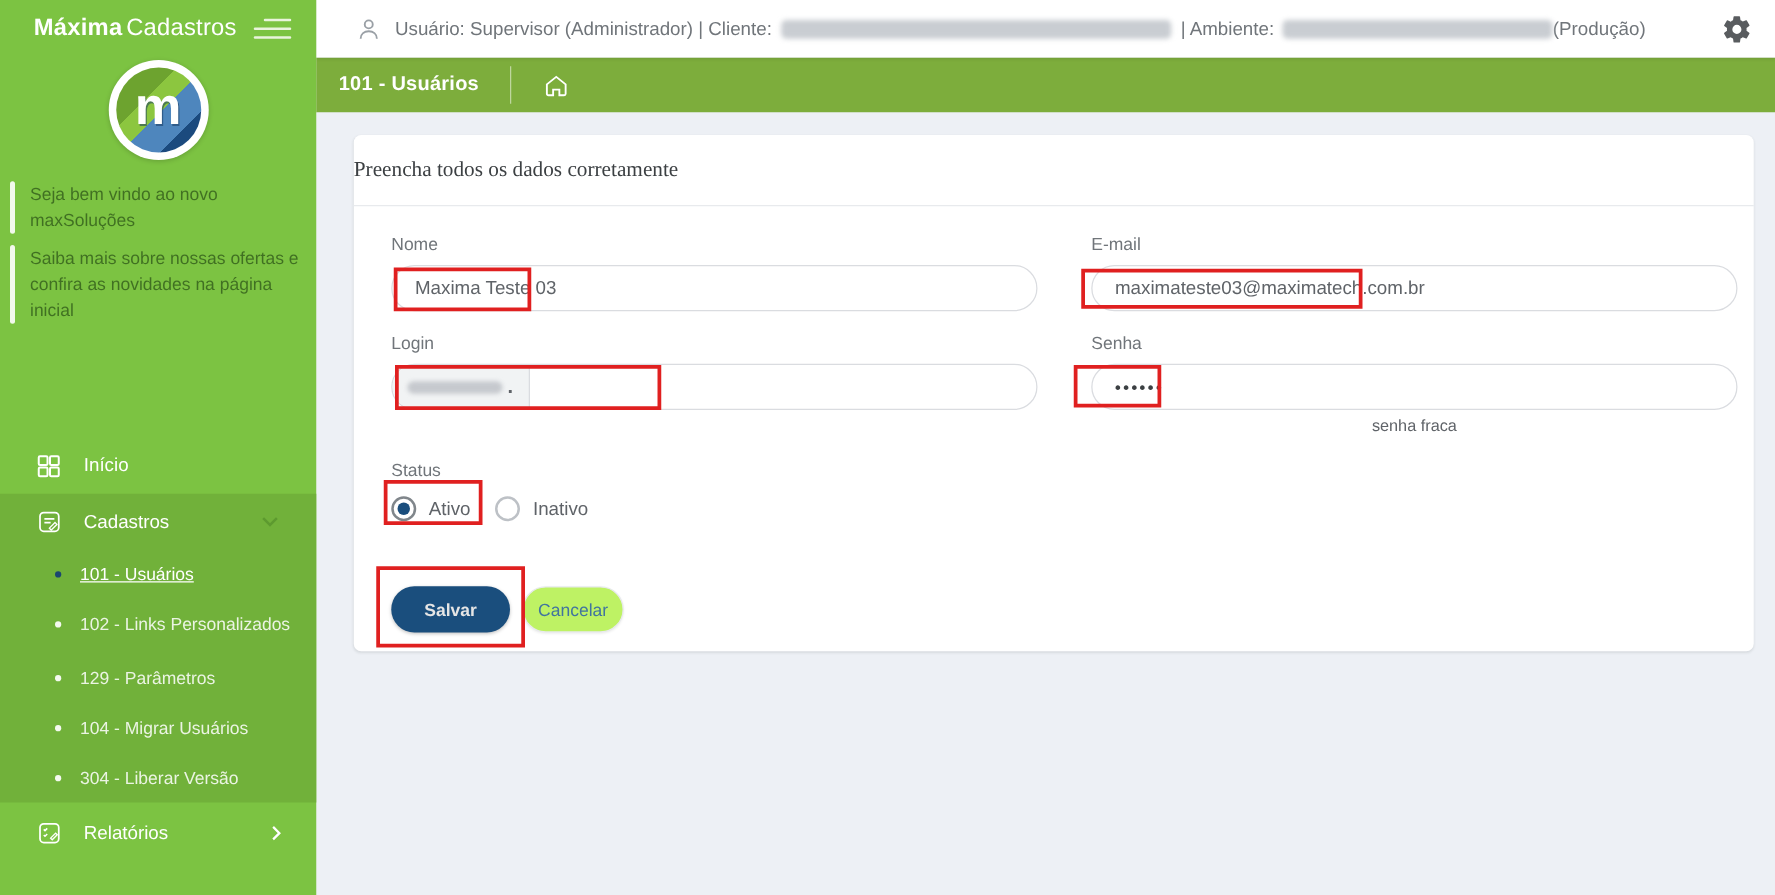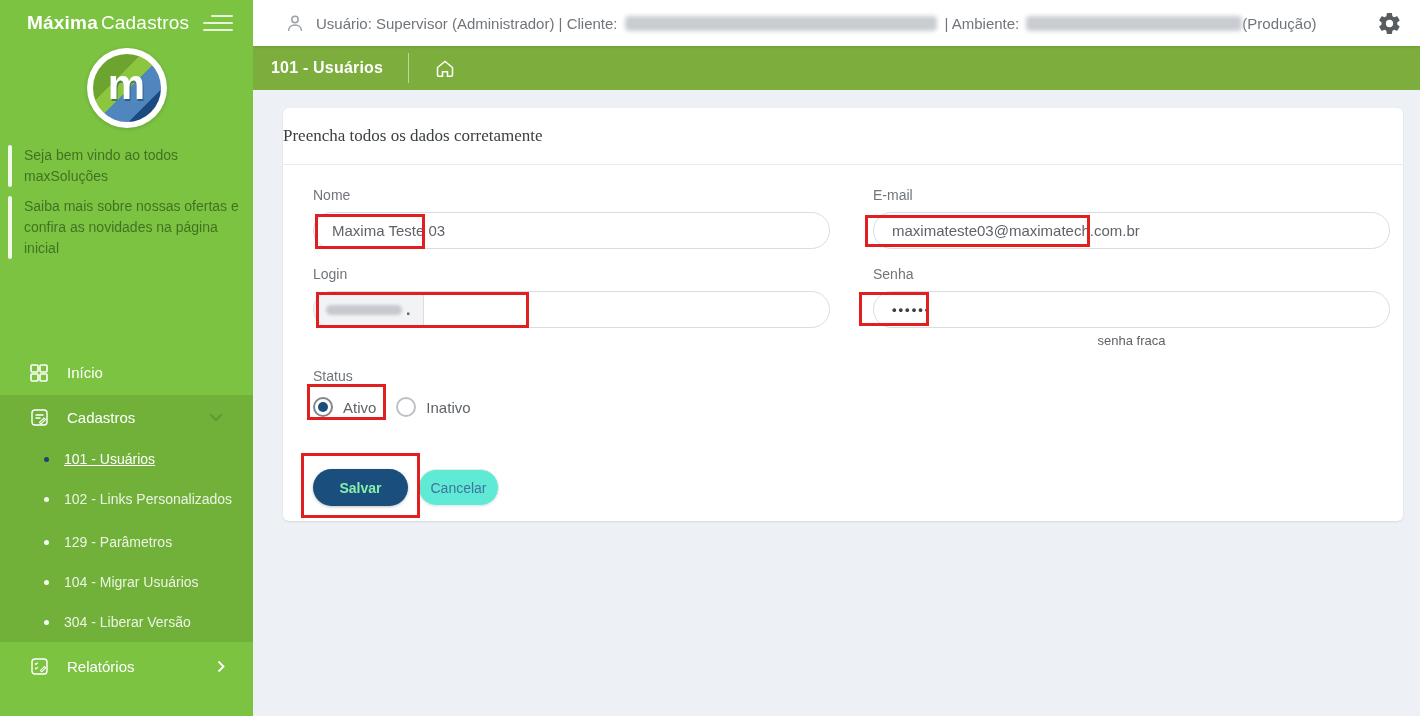--- a/index.html
+++ b/index.html
@@ -120,23 +120,23 @@
     border:2px solid #bdc1c6; display:flex; align-items:center;
     justify-content:center; background:#fff; }
   .radio.checked .radio-circle { border-color:#80868b; }
   .radio.checked .radio-circle::after { content:""; width:10px; height:10px;
     border-radius:50%; background:#1a4e7d; }
   .radio-label { margin-left:10px; font-size:15px; color:#5f6368; }
 
   .buttons-row { margin-top:52px; display:flex; align-items:center; }
   .btn { height:37px; border-radius:18.5px; font-size:14px; cursor:pointer;
     font-family:"Liberation Sans", sans-serif; }
-  .btn-save { width:95px; background:#1a4e7d; color:#86efac; border:none;
+  .btn-save { width:95px; background:#1a4e7d; color:#e5e5e5; border:none;
     font-weight:600; box-shadow:0 1px 3px rgba(0,0,0,.25); }
-  .btn-cancel { width:81px; margin-left:10px; background:#5eead4; color:#41749f;
+  .btn-cancel { width:81px; margin-left:10px; background:#bef264; color:#41749f;
     border:1px solid #e8eaed; box-shadow:0 1px 2px rgba(0,0,0,.08); }
 
   
   .annotation { position:absolute; border:3px solid #e02020; z-index:50;
     pointer-events:none; }
   .ann-nome   { left:315px; top:214px; width:110px; height:35px; }
   .ann-email  { left:865px; top:215px; width:225px; height:32px; }
   .ann-login  { left:316px; top:292px; width:213px; height:36px; }
   .ann-senha  { left:859px; top:292px; width:70px;  height:34px; }
   .ann-ativo  { left:307px; top:384px; width:79px;  height:36px; }
@@ -161,21 +161,21 @@
 
   <div class="avatar">
     <div class="avatar-inner">
       <span>m</span>
     </div>
   </div>
 
 
   <div class="note">
     <div class="note-bar"></div>
-    <div class="note-text">Seja bem vindo ao todos maxSoluções</div>
+    <div class="note-text">Seja bem vindo ao novo maxSoluções</div>
   </div>
   <div class="note">
     <div class="note-bar"></div>
     <div class="note-text">Saiba mais sobre nossas ofertas e confira as novidades na página inicial</div>
   </div>
 
   <nav class="menu">
     <div class="nav-row">
       <span class="nav-icon">
         <svg width="20" height="20" viewBox="0 0 20 20" fill="none" stroke="#fff" stroke-width="1.6">

